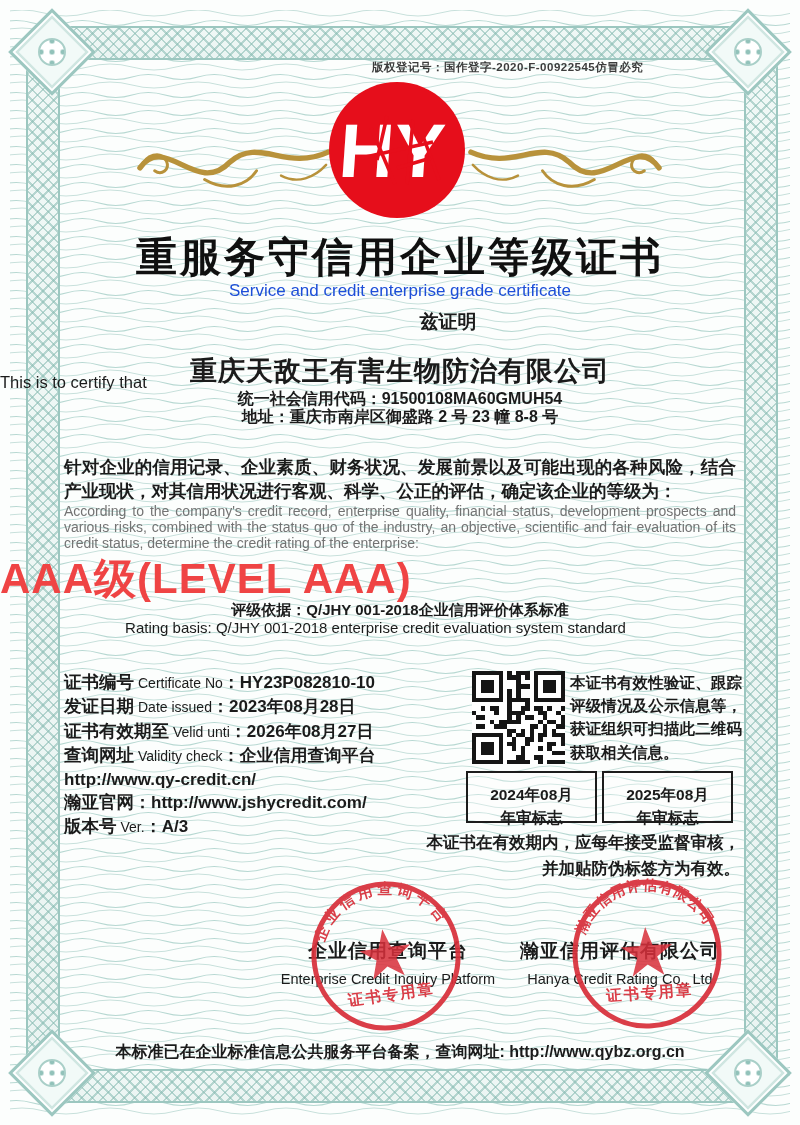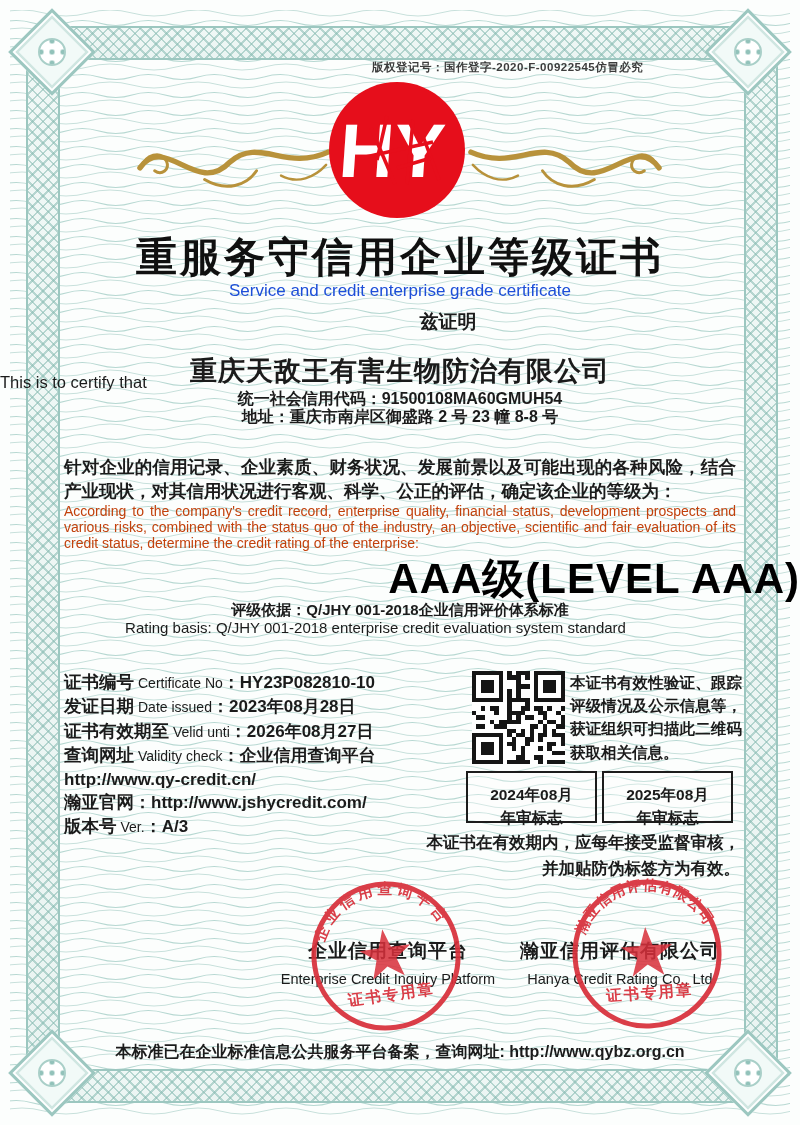--- a/index.html
+++ b/index.html
@@ -37,22 +37,22 @@
   .title-cn{left:0;width:800px;top:230px;text-align:center;font-size:41px;font-weight:700;letter-spacing:3px;color:#101010;z-index:3;}
   .title-en{left:0;width:800px;top:281px;text-align:center;font-size:17px;font-weight:500;color:#1d4ed8;z-index:3;}
   .certify-cn{left:0;width:800px;top:309px;text-align:center;font-size:19px;font-weight:600;z-index:3;padding-left:48px;}
   .certify-en{left:0;width:800px;top:331px;font-size:16.5px;font-weight:500;z-index:3;margin-top:42px;}
   .company-name{left:0;width:800px;top:353px;text-align:center;font-size:27px;font-weight:800;letter-spacing:1px;z-index:3;}
   .company-code{left:0;width:800px;top:389px;text-align:center;font-size:16px;font-weight:600;z-index:3;}
   .company-addr{left:0;width:800px;top:407px;text-align:center;font-size:16px;font-weight:600;z-index:3;}
 
   
   .eval-cn{left:64px;width:672px;top:456px;font-size:17.5px;font-weight:600;line-height:23.5px;text-align:justify;z-index:3;}
-  .eval-en{left:64px;width:672px;top:504px;font-size:14px;font-weight:500;line-height:15.8px;text-align:justify;color:#c2410c;z-index:3;}
-  .level{left:0;width:800px;top:551px;text-align:right;font-size:42px;font-weight:800;letter-spacing:1px;color:#000000;z-index:3;}
+  .eval-en{left:64px;width:672px;top:504px;font-size:14px;font-weight:500;line-height:15.8px;text-align:justify;color:#737373;z-index:3;}
+  .level{left:0;width:800px;top:551px;text-align:left;font-size:42px;font-weight:800;letter-spacing:1px;color:#ef4444;z-index:3;}
   .basis-cn{left:0;width:800px;top:601px;text-align:center;font-size:15px;font-weight:600;z-index:3;}
   .basis-en{left:0;width:751px;top:619px;text-align:center;font-size:15px;font-weight:500;z-index:3;}
 
   
   .details{left:64px;top:671px;width:400px;z-index:3;}
   .drow{line-height:23.3px;white-space:nowrap;}
   .dcn{font-size:17.5px;font-weight:600;}
   .den{font-size:14px;font-weight:500;margin-left:4px;}
   .dcolon{font-size:17px;font-weight:600;}
   .dval{font-size:17px;font-weight:600;}

